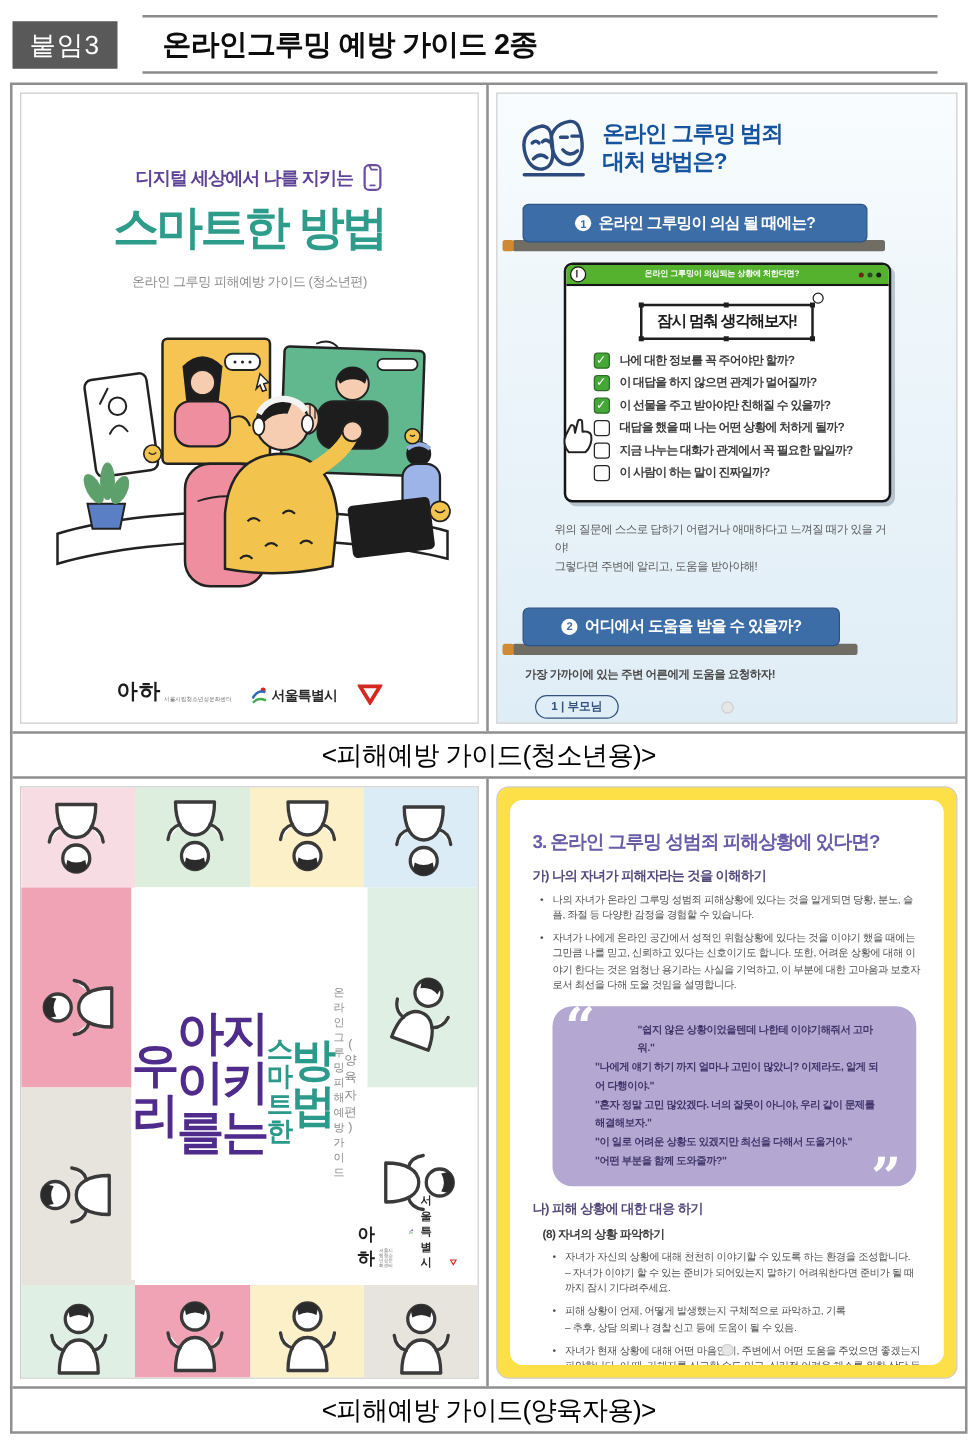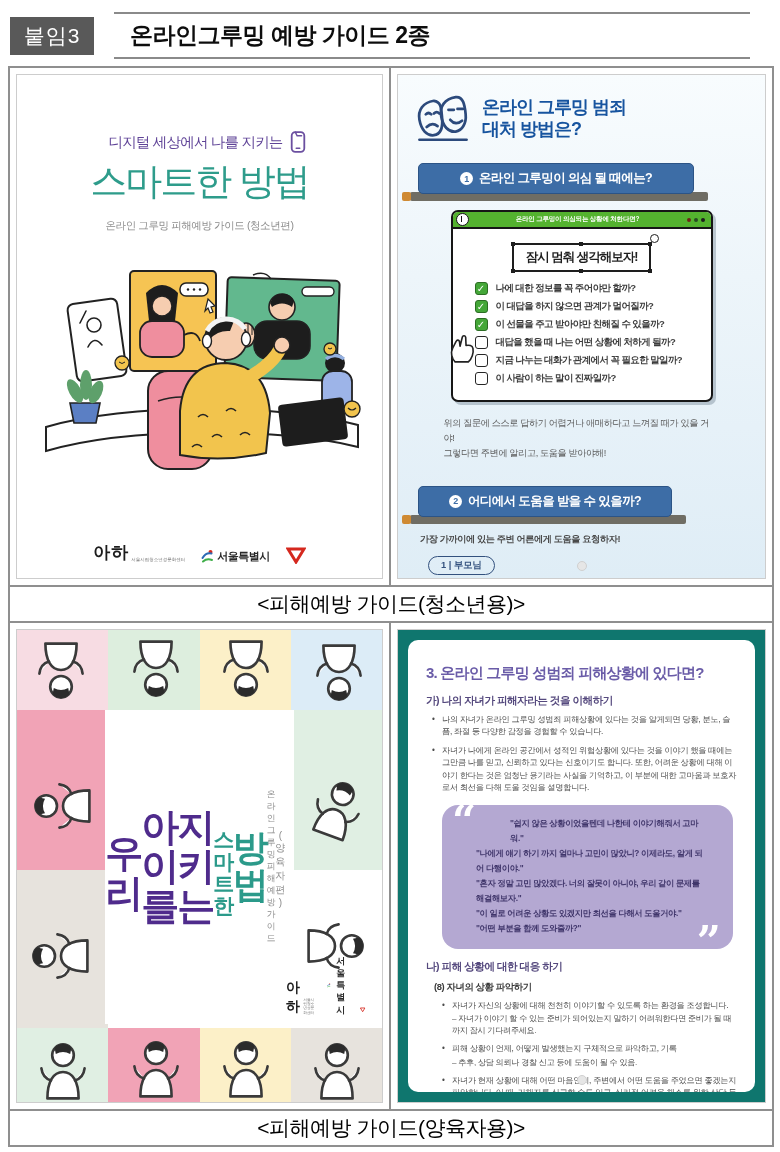--- a/index.html
+++ b/index.html
@@ -22,22 +22,22 @@
   .cellL{width:381px;border-right:2px solid #8f8f8f;box-sizing:border-box;padding:6px;}
   .cellR{flex:1;box-sizing:border-box;padding:6px;}
   .caption-row{height:34px;border-top:2px solid #8f8f8f;border-bottom:2px solid #8f8f8f;display:flex;
          align-items:center;justify-content:center;font-size:21px;color:#000;letter-spacing:-0.5px;}
   .caption-row.last{border-bottom:none;}
   .page{width:100%;height:100%;border:1px solid #cdcdcd;box-sizing:border-box;position:relative;overflow:hidden;background:#fff;}
 
   
   .cover1{text-align:center;}
   .c1-tagline-row{margin-top:54px;display:flex;justify-content:center;align-items:flex-start;gap:6px;}
-  .c1-tagline{color:#5f4397;font-weight:400;font-size:14.5px;letter-spacing:-0.8px;padding-top:4px;margin-left:16px;}
-  .c1-title{color:#2e9c8b;font-size:37px;font-weight:400;letter-spacing:-2px;margin-top:2px;}
+  .c1-tagline{color:#5f4397;font-weight:700;font-size:14.5px;letter-spacing:-0.8px;padding-top:4px;margin-left:16px;}
+  .c1-title{color:#2e9c8b;font-size:37px;font-weight:700;letter-spacing:-2px;margin-top:2px;}
   .c1-subtitle{color:#8c8c8c;font-size:10.5px;margin-top:12px;letter-spacing:-0.4px;}
   .c1-illust{margin-top:18px;}
   .logo-row{position:absolute;bottom:14px;left:0;right:0;display:flex;justify-content:center;align-items:flex-end;gap:16px;}
   .aha-wrap{display:flex;align-items:flex-end;gap:2px;}
   .aha-main{font-size:17px;font-weight:700;color:#1c1c1c;letter-spacing:1px;}
   .aha-sub{font-size:4.5px;color:#777;padding-bottom:2px;}
   .seoul-wrap{display:flex;align-items:center;gap:3px;}
   .seoul-text{font-size:11px;font-weight:700;color:#2b2b2b;letter-spacing:-0.5px;}
   .logo-sm{transform:scale(0.82);transform-origin:left bottom;}
 
@@ -97,21 +97,21 @@
           display:flex;align-items:center;text-align:center;}
   .c2-t1{color:#4f2b8c;font-size:38px;font-weight:900;line-height:1.04;letter-spacing:-2px;}
   .c2-t1.first{margin-top:14px;}
   .c2-t2a{color:#2b9a8a;font-size:21px;font-weight:900;margin-top:12px;line-height:1.05;letter-spacing:-1.5px;}
   .c2-t2b{color:#2b9a8a;font-size:36px;font-weight:900;line-height:1.02;letter-spacing:-2px;}
   .c2-sub{color:#8c8c8c;font-size:8.8px;letter-spacing:-0.3px;}
   .c2-ed{color:#8c8c8c;font-size:10px;margin-top:4px;letter-spacing:1px;}
   .c2-logos{margin-top:auto;margin-bottom:8px;display:flex;gap:14px;align-items:flex-end;justify-content:center;}
 
   
-  .infopage2{background:#0f766e;padding:10px;box-sizing:border-box;}
+  .infopage2{background:#fde047;padding:10px;box-sizing:border-box;border-radius:10px;}
   .card{background:#fff;border-radius:10px;width:100%;height:100%;box-sizing:border-box;padding:14px 18px 8px;overflow:hidden;position:relative;}
   .ip2-title{color:#6a5ca8;font-size:15px;font-weight:800;letter-spacing:-0.8px;margin-top:10px;}
   .sec-title{color:#55497e;font-size:10.6px;font-weight:800;margin-top:11px;letter-spacing:-0.5px;}
   .bullet{position:relative;padding-left:10px;margin:6px 0 0 6px;font-size:8.2px;color:#4c4c4c;line-height:1.52;letter-spacing:-0.25px;}
   .bullet::before{content:"\2022";position:absolute;left:0;top:0;color:#4c4c4c;}
   .quote-box{position:relative;background:#b4a8d2;border-radius:16px;margin:10px 4px 0 16px;padding:11px 30px 12px 34px;color:#40366b;}
   .quote-box::before{content:"\201C";position:absolute;left:10px;top:-4px;font-family:"DejaVu Serif",serif;font-size:42px;color:#fff;font-weight:700;line-height:1;}
   .quote-box::after{content:"\201D";position:absolute;right:12px;bottom:-14px;font-family:"DejaVu Serif",serif;font-size:42px;color:#fff;font-weight:700;line-height:1;}
   .q-line{font-size:8.3px;font-weight:700;line-height:1.82;letter-spacing:-0.35px;}
   .q-line.first{padding-left:34px;}

